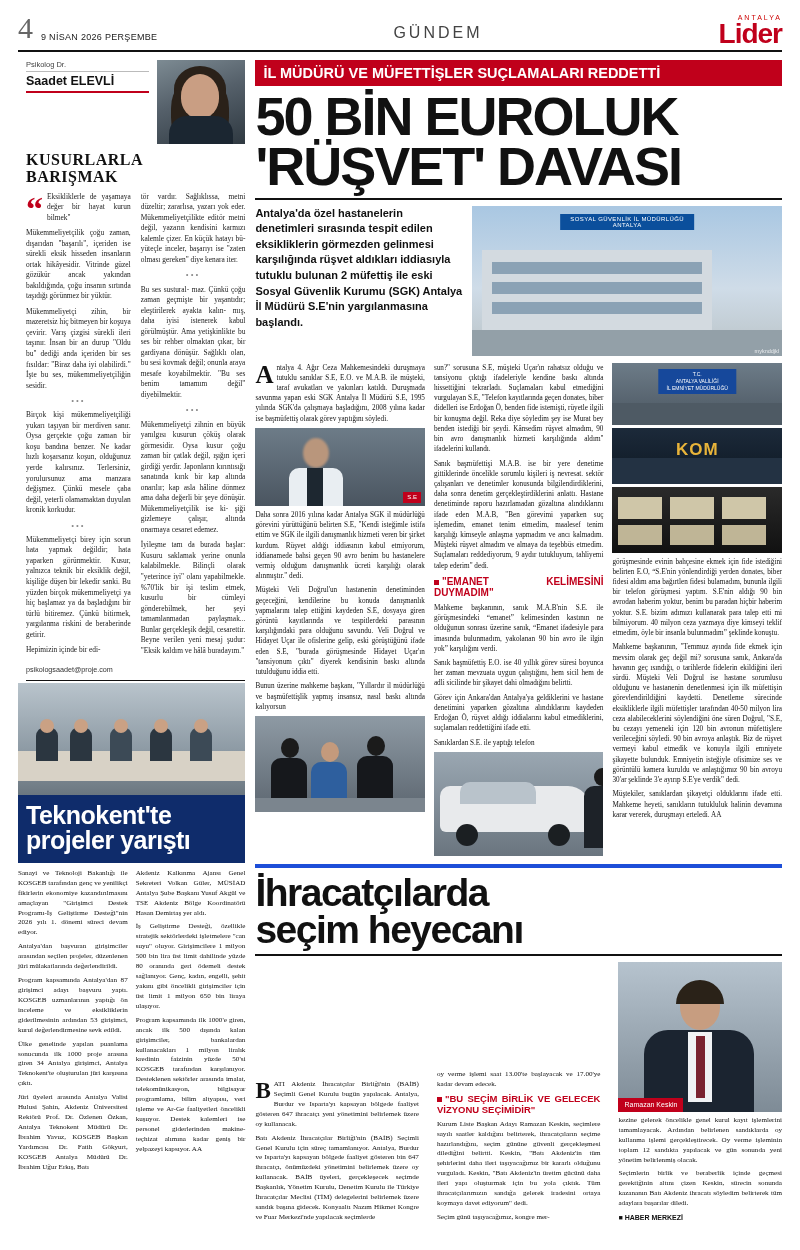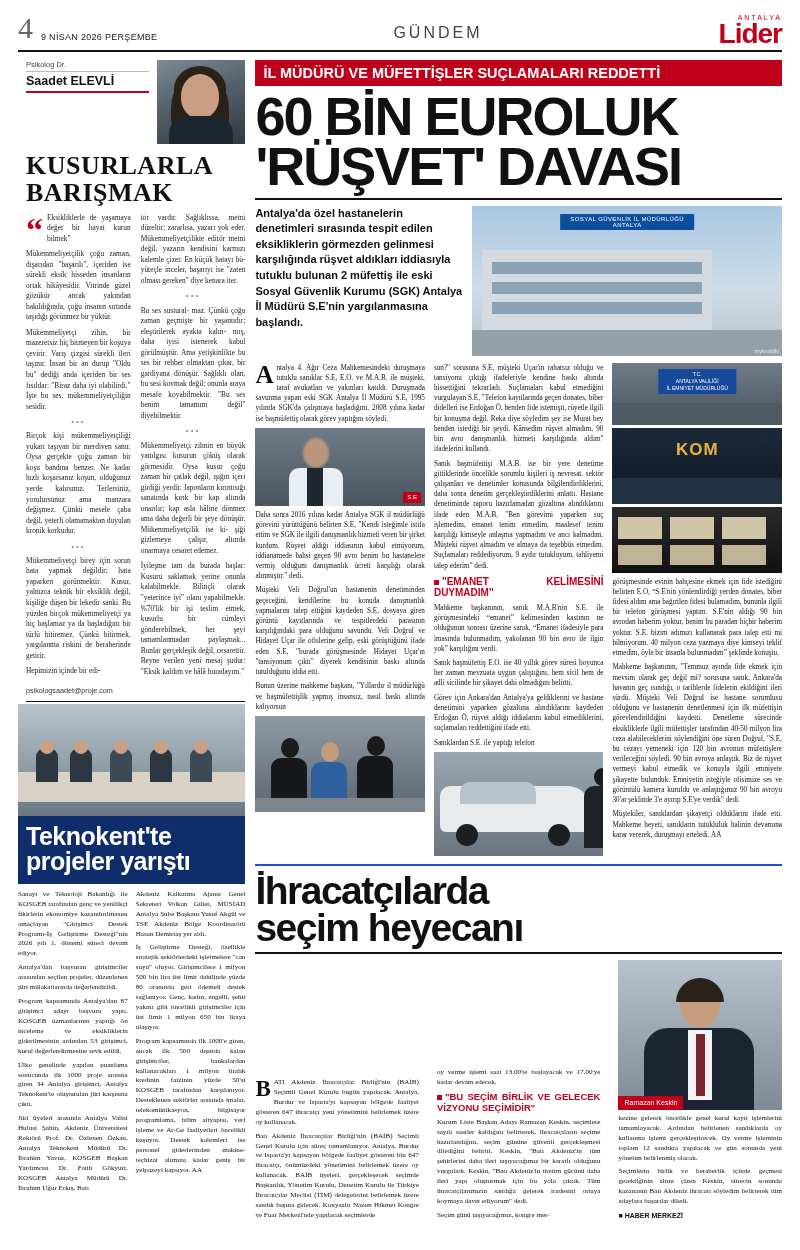--- a/index.html
+++ b/index.html
@@ -34,21 +34,21 @@
   .col-head { display:flex; gap:8px; align-items:flex-start; }
   .col-head-text { flex:1; }
   .col-kicker { font-size:7.5px; color:#444; font-family:"Liberation Sans", sans-serif; border-bottom:1px solid #bbb; padding-bottom:2px; margin-bottom:2px;}
   .col-name { font-family:"Liberation Sans", sans-serif; font-size:12.5px; font-weight:bold; color:#111; border-bottom:2px solid #c0001b; padding-bottom:3px; }
   .col-photo { width:88px; height:84px; background:linear-gradient(160deg,#7d8b93 0%,#55606a 45%,#2f3941 100%); position:relative; overflow:hidden; }
   .col-photo .face { position:absolute; left:24px; top:14px; width:38px; height:44px; border-radius:50% 50% 45% 45%; background:#c99e83; }
   .col-photo .hair { position:absolute; left:17px; top:6px; width:52px; height:46px; border-radius:50% 50% 40% 40%; background:#2a2119; }
   .col-photo .hair2 { position:absolute; left:14px; top:30px; width:18px; height:46px; background:#2a2119; border-radius:40%; }
   .col-photo .hair3 { position:absolute; left:54px; top:30px; width:18px; height:46px; background:#2a2119; border-radius:40%; }
   .col-photo .body { position:absolute; left:12px; top:56px; width:64px; height:36px; background:#1b2631; border-radius:18px 18px 0 0; }
-  .col-title { font-family:"Liberation Serif", serif; font-size:26px; font-weight:bold; line-height:1.05; margin:8px 0 6px 0; letter-spacing:0.5px; }
+  .col-title { font-family:"Liberation Serif", serif; font-size:16px; font-weight:bold; line-height:1.05; margin:8px 0 6px 0; letter-spacing:0.5px; }
   .quote-mark { font-size:34px; color:#c0001b; font-family:"Liberation Serif", serif; line-height:0.5; float:left; margin:8px 4px 0 0; font-weight:bold;}
   .col-body { column-count:2; column-gap:10px; font-size:7.4px; line-height:1.42; text-align:justify; color:#1a1a1a; }
   .col-body p { margin:0 0 5px 0; }
   .col-body .dc::first-letter { float:left; font-size:26px; line-height:22px; font-weight:bold; padding:1px 3px 0 0; font-family:"Liberation Serif",serif; }
   .sep { text-align:center; color:#888; font-size:8px; margin:3px 0; letter-spacing:2px;}
   .col-mail { font-size:7.2px; color:#333; margin-top:4px; font-family:"Liberation Sans", sans-serif; }
 
   
   .tekno { margin-top:2px; }
   .tekno-photo { width:100%; height:112px; background:linear-gradient(180deg,#b9c4cc 0%,#8d9aa4 60%,#6b7780 100%); position:relative; overflow:hidden; }
@@ -76,30 +76,30 @@
 
   .body3 { display:flex; gap:9px; margin-top:7px; }
   .bcol { flex:1; font-size:7.2px; line-height:1.42; text-align:justify; }
   .bcol p { margin:0 0 4px 0; }
   .bcol .dc::first-letter { float:left; font-size:25px; line-height:21px; font-weight:bold; padding:1px 3px 0 0; }
   .sub-red { color:#c0001b; font-family:"Liberation Sans", sans-serif; font-weight:bold; font-size:10px; line-height:1.15; margin:5px 0 4px 0; }
   .bullet-sq { display:inline-block; width:5px; height:5px; background:#c0001b; margin-right:3px; }
 
   .photo-sm { width:100%; background:#9fb0bd; position:relative; overflow:hidden; }
   .pol-photo { height:78px; background:linear-gradient(180deg,#6d7c88 0%,#4a5560 100%); position:relative; }
-  .kom-photo { height:76px; background:linear-gradient(180deg,#1c2a3a 0%,#0d1722 100%); position:relative; }
+  .kom-photo { height:56px; background:linear-gradient(180deg,#1c2a3a 0%,#0d1722 100%); position:relative; }
   .money-photo { height:66px; background:linear-gradient(180deg,#2a2a2a 0%,#111 100%); position:relative; }
   .arrest-photo { height:96px; background:linear-gradient(180deg,#8e9aa4 0%,#5c6670 100%); position:relative; }
   .car-photo { height:104px; background:linear-gradient(180deg,#9aa7b2 0%,#6a757f 100%); position:relative; }
 
   .kom-badge { position:absolute; left:50%; top:10px; transform:translateX(-50%); color:#e8b43a; font-family:"Liberation Sans",sans-serif; font-weight:bold; font-size:17px; letter-spacing:1px;}
   .vali-sign { position:absolute; left:50%; top:6px; transform:translateX(-50%); background:#16489b; color:#fff; font-size:5px; font-family:"Liberation Sans",sans-serif; padding:2px 8px; text-align:center; }
 
   
-  .bottom { margin-top:8px; border-top:2px solid #1d4ed8; padding-top:6px; }
+  .bottom { margin-top:8px; border-top:4px solid #1d4ed8; padding-top:6px; }
   .bot-head { font-family:"Liberation Sans", sans-serif; font-weight:bold; font-size:39px; line-height:0.95; letter-spacing:-1.5px; color:#111; }
   .bot-rule { border-bottom:2px solid #111; margin:6px 0; }
   .bot-grid { display:flex; gap:18px;align-items:flex-end; }
   .bot-col { flex:1; font-size:7.1px; line-height:1.4; text-align:justify; }
   .bot-col p { margin:0 0 4px 0; }
   .bot-col .dc::first-letter { float:left; font-size:23px; line-height:19px; font-weight:bold; padding:1px 3px 0 0; }
   .bot-photo { width:100%; height:150px; background:linear-gradient(180deg,#b6c3ce 0%,#7e8b96 100%); position:relative; overflow:hidden; margin-bottom:4px;}
   .caption-red { position:absolute; left:0; bottom:0; background:#c0001b; color:#fff; font-family:"Liberation Sans",sans-serif; font-size:7px; padding:2px 6px; }
   .bot-sub-red { color:#c0001b; font-family:"Liberation Sans", sans-serif; font-weight:bold; font-size:9.5px; line-height:1.15; margin:4px 0; }
 
@@ -200,21 +200,21 @@
           </div>
         </div>
       </div>
 
     </div>
 
     <div class="col-right">
 
       <div class="lead-kicker">İL MÜDÜRÜ VE MÜFETTİŞLER SUÇLAMALARI REDDETTİ</div>
       <div class="lead-head">
-        <span class="l2">60 BİN EUROLUK</span>
+        <span class="l2">50 BİN EUROLUK</span>
         <span class="l2">'RÜŞVET' DAVASI</span>
       </div>
       <div class="lead-rule"></div>
 
       <div class="lead-row">
         <div class="lead-spot">Antalya'da özel hastanelerin denetimleri sırasında tespit edilen eksikliklerin görmezden gelinmesi karşılığında rüşvet aldıkları iddiasıyla tutuklu bulunan 2 müfettiş ile eski Sosyal Güvenlik Kurumu (SGK) Antalya İl Müdürü S.E'nin yargılanmasına başlandı.</div>
         <div class="lead-img">
           <div class="bld" style="left:10px; top:44px; width:230px; height:80px; background:#d3dae0;"></div>
           <div class="bld" style="left:20px; top:56px; width:210px; height:12px; background:#8ba2b5;"></div>
           <div class="bld" style="left:20px; top:76px; width:210px; height:12px; background:#8ba2b5;"></div>

